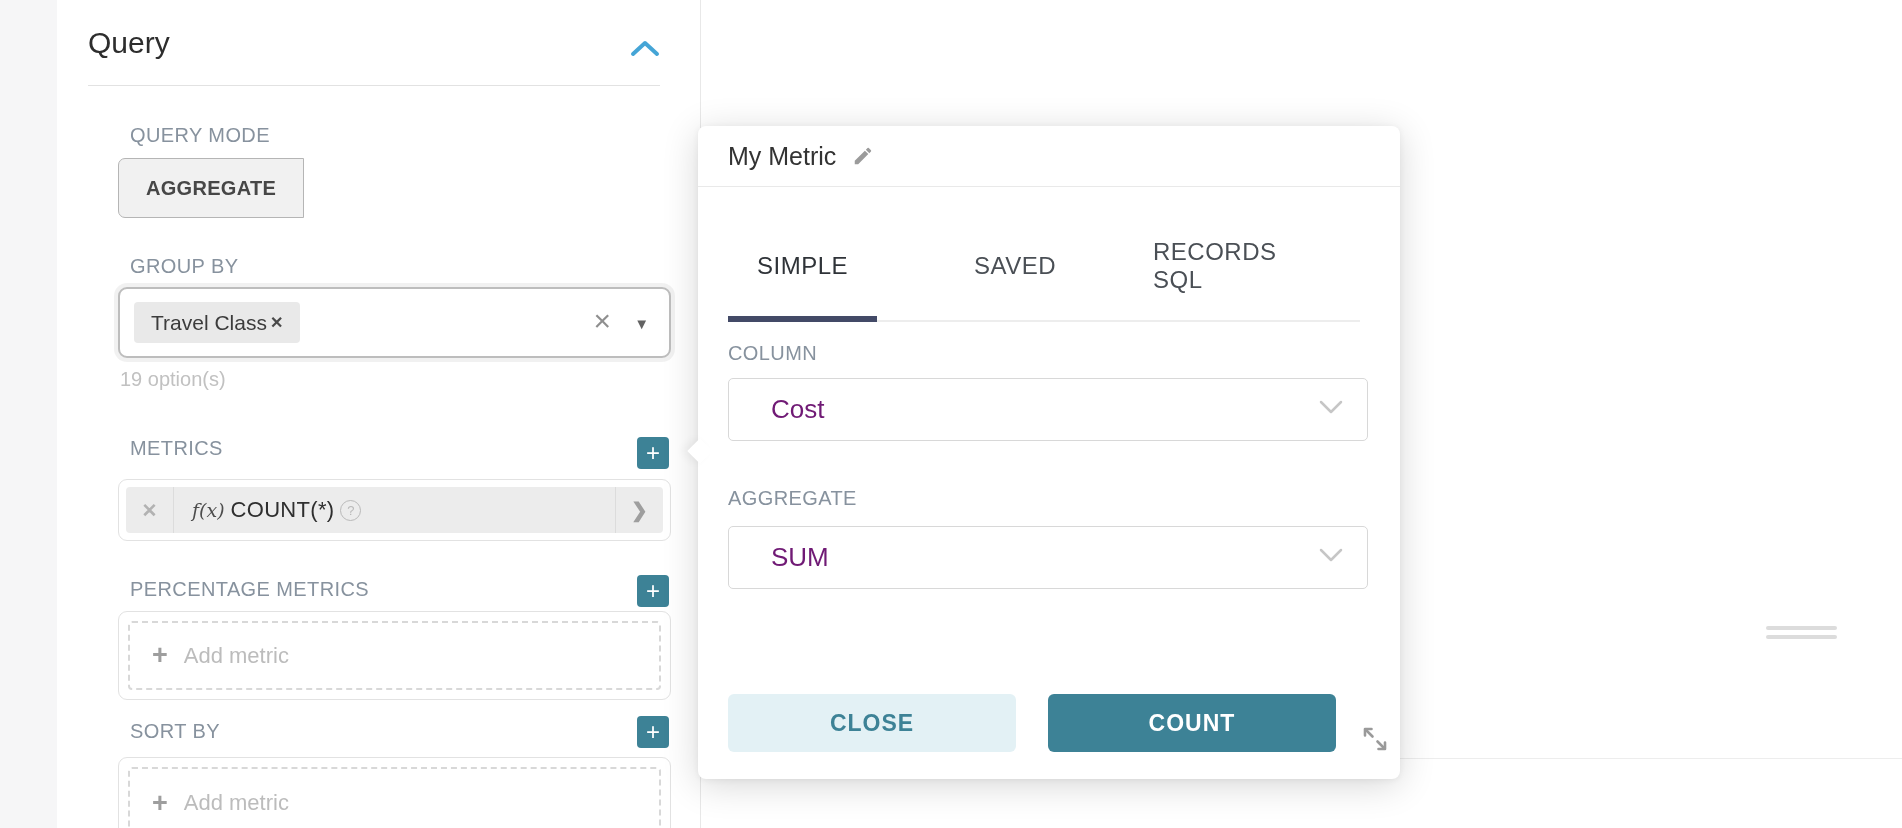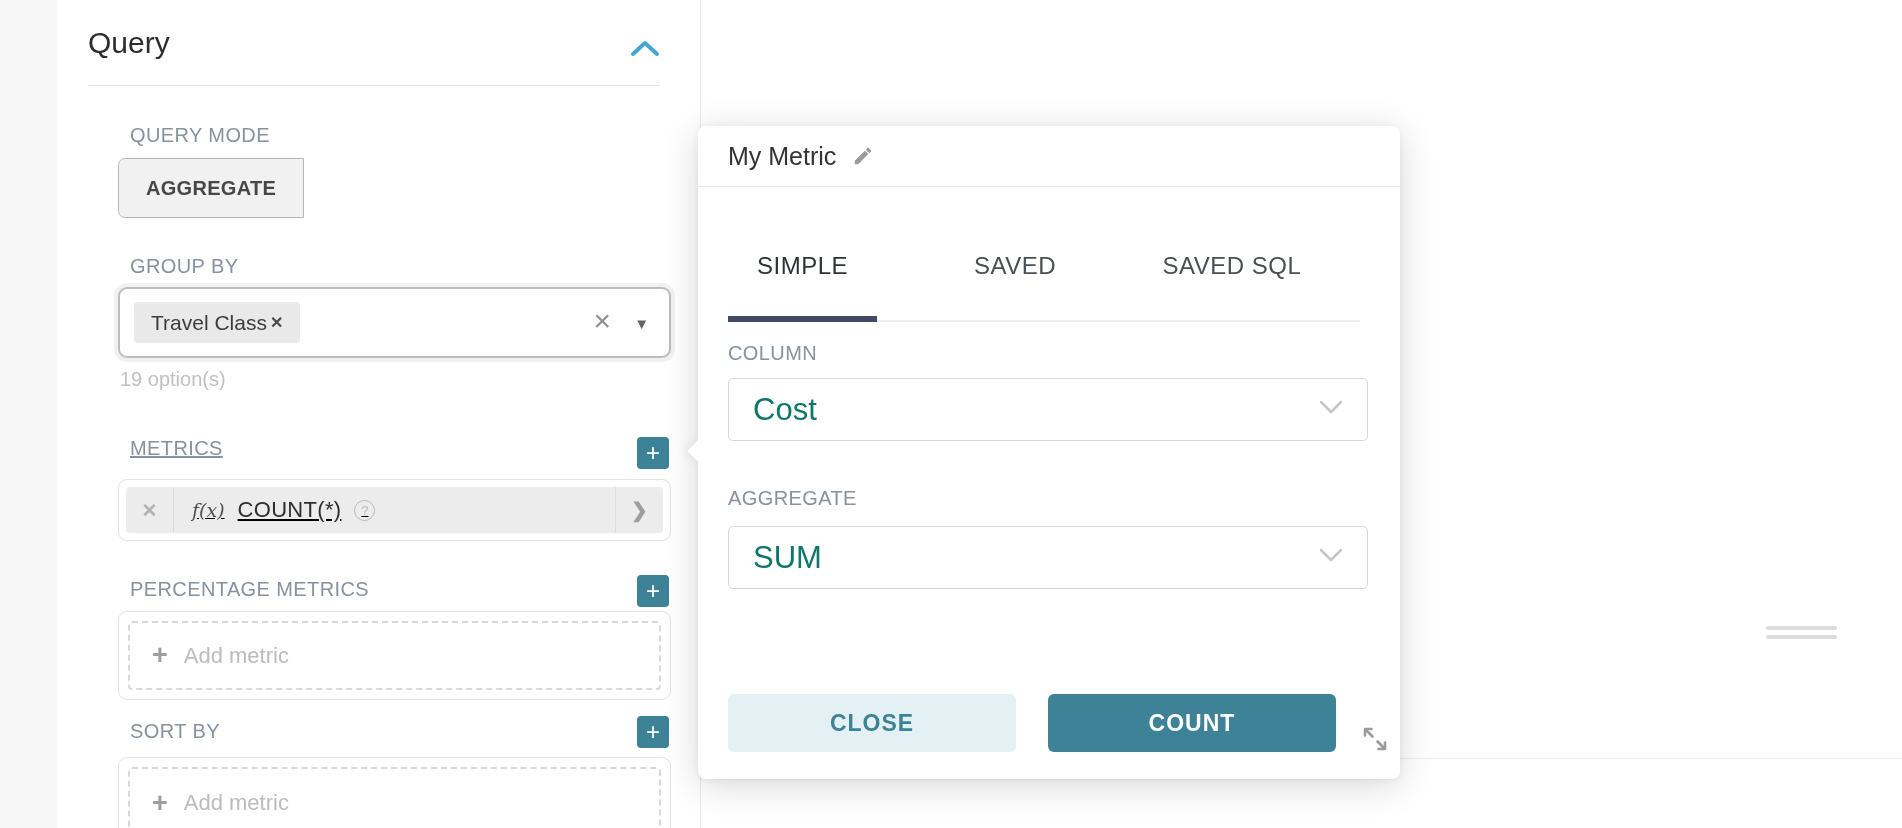--- a/index.html
+++ b/index.html
@@ -18,21 +18,21 @@
   .drag-handle i { display:block; height:4px; border-radius:2px; background:#dcdcdc; margin-bottom:5px; }
 
   
   .panel-title { position:absolute; left:88px; top:26px; font-size:30px; color:#2d2d2d; font-weight:500; }
   .collapse-btn { position:absolute; left:630px; top:38px; width:30px; height:22px; cursor:pointer; }
   .panel-divider { position:absolute; left:88px; top:85px; width:572px; height:1px; background:#e2e2e2; }
 
   .ctl-label { position:absolute; left:118px; font-size:20px; color:#87929e; letter-spacing:0.4px;margin-left:12px; }
   .lbl-query-mode { top:124px; }
   .lbl-group-by   { top:255px; }
-  .lbl-metrics    { top:437px;text-decoration:underline; }
+  .lbl-metrics    { top:437px; }
   .lbl-pct        { top:578px; }
   .lbl-sort       { top:720px; }
 
   .mode-group { position:absolute; left:118px; top:158px; height:60px; display:flex; }
   .seg { display:flex; align-items:center; justify-content:center; font-size:20px; letter-spacing:0.3px; cursor:pointer; }
   .seg.selected { width:186px; background:#f1f1f1; border:1px solid #b5b5b5; color:#474747;
                   font-weight:700; border-radius:7px 0 0 7px; }
   .seg.plain { width:224px; background:#fff; border:1px solid #e2e2e2; border-left:none;
                color:#5a6066; border-radius:0 7px 7px 0; }
 
@@ -51,21 +51,21 @@
   .plus-btn { position:absolute; left:637px; width:32px; height:32px; background:#3d8296; border:none;
               border-radius:4px; color:#fff; font-size:24px; line-height:30px; text-align:center; cursor:pointer; }
   .plus-metrics { top:437px; } .plus-pct { top:575px; } .plus-sort { top:716px; }
 
   .metric-box { position:absolute; left:118px; top:479px; width:553px; height:62px; background:#fff;
                 border:1px solid #e2e2e2; border-radius:9px; padding:7px; }
   .metric-pill { height:100%; background:#ececec; border-radius:4px; display:flex; align-items:stretch;
                  overflow:hidden; cursor:pointer; }
   .pill-x { width:48px; display:flex; align-items:center; justify-content:center; color:#b2b2b2;
             font-size:19px; font-weight:700; border-right:1px solid #dcdcdc; cursor:pointer; }
-  .pill-main { flex:1; display:flex; align-items:center; gap:13px; padding-left:18px;text-decoration:underline; }
+  .pill-main { flex:1; display:flex; align-items:center; gap:6px; padding-left:18px; }
   .fx { font-family:"DejaVu Serif", serif; font-style:italic; font-size:19px; color:#4d4d4d; }
   .pill-label { font-size:22px; color:#2f2f2f; font-weight:500; letter-spacing:0.3px; }
   .pill-help { width:21px; height:21px; border:1.5px solid #b9b9b9; border-radius:50%; color:#b9b9b9;
                font-size:13px; display:flex; align-items:center; justify-content:center; }
   .pill-arrow { width:48px; border-left:1px solid #dcdcdc; display:flex; align-items:center;
                 justify-content:center; color:#9e9e9e; font-size:20px; font-weight:700; cursor:pointer; }
 
   .dash-outer { position:absolute; left:118px; width:553px; background:#fff; border:1px solid #e2e2e2;
                 border-radius:9px; padding:9px; }
   .dash-pct  { top:611px; height:89px; }
@@ -93,21 +93,21 @@
   .tab:nth-child(1){ width:149px; } .tab:nth-child(2){ width:140px; } .tab:nth-child(3){ width:158px; }
   .tab.active { color:#2f3338; }
   .tab-ink { position:absolute; left:0; bottom:-2px; width:149px; height:6px; background:#434a67; }
 
   .pop-label { position:absolute; left:30px; font-size:20px; color:#87929e; letter-spacing:0.4px;text-align:right; }
   .lbl-column { top:216px; } .lbl-aggregate { top:361px; }
   .dropdown { position:absolute; left:30px; width:640px; height:63px; background:#fff;
               border:1px solid #d8d8d8; border-radius:5px; display:flex; align-items:center;
               justify-content:space-between; padding:0 24px; cursor:pointer; }
   .dd-column { top:252px; } .dd-aggregate { top:400px; }
-  .dd-value { font-size:31px; color:#0f766e; }
+  .dd-value { font-size:26px; color:#701a75;margin-left:18px; }
 
   .btn-close { position:absolute; left:30px; top:568px; width:288px; height:58px; background:#e3f1f5;
                border:none; border-radius:6px; color:#3d8296; font-size:23px; font-weight:600;
                letter-spacing:1px; cursor:pointer; }
   .btn-save  { position:absolute; left:350px; top:568px; width:288px; height:58px; background:#3d8296;
                border:none; border-radius:6px; color:#fff; font-size:23px; font-weight:600;
                letter-spacing:1px; cursor:pointer; }
   .resize-handle { position:absolute; left:662px; top:598px; width:32px; height:32px; cursor:nwse-resize; }
 </style>
 </head>
@@ -189,21 +189,21 @@
       <span class="pencil">
         <svg width="22" height="22" viewBox="0 0 24 24" fill="#9b9b9b">
           <path d="M3 17.25V21h3.75L17.8 9.94l-3.75-3.75L3 17.25zM20.7 7.04c.39-.39.39-1.02 0-1.41l-2.34-2.34a.996.996 0 0 0-1.41 0l-1.83 1.83 3.75 3.75 1.83-1.83z"></path>
         </svg>
       </span>
     </div>
 
     <div class="tabs">
       <div class="tab active">SIMPLE</div>
       <div class="tab">SAVED</div>
-      <div class="tab">SAVED SQL</div>
+      <div class="tab">RECORDS SQL</div>
       <div class="tab-ink"></div>
     </div>
 
     <div class="pop-label lbl-column">COLUMN</div>
     <div class="dropdown dd-column">
       <span class="dd-value">Cost</span>
       <span>
         <svg width="24" height="15" viewBox="0 0 24 15">
           <polyline points="2,2 12,12 22,2" fill="none" stroke="#c6c6c6" stroke-width="2.5" stroke-linecap="round" stroke-linejoin="round"></polyline>
         </svg>

